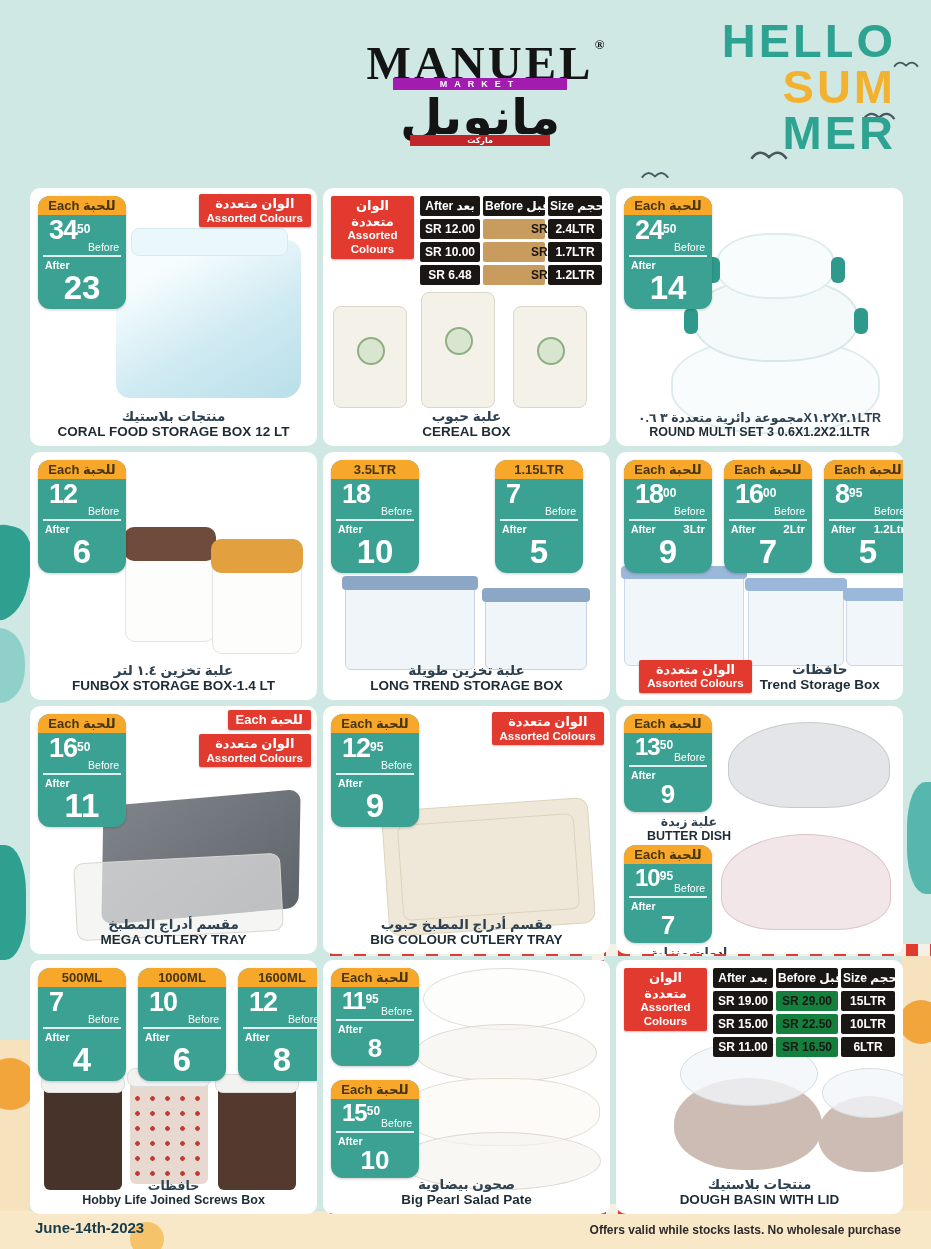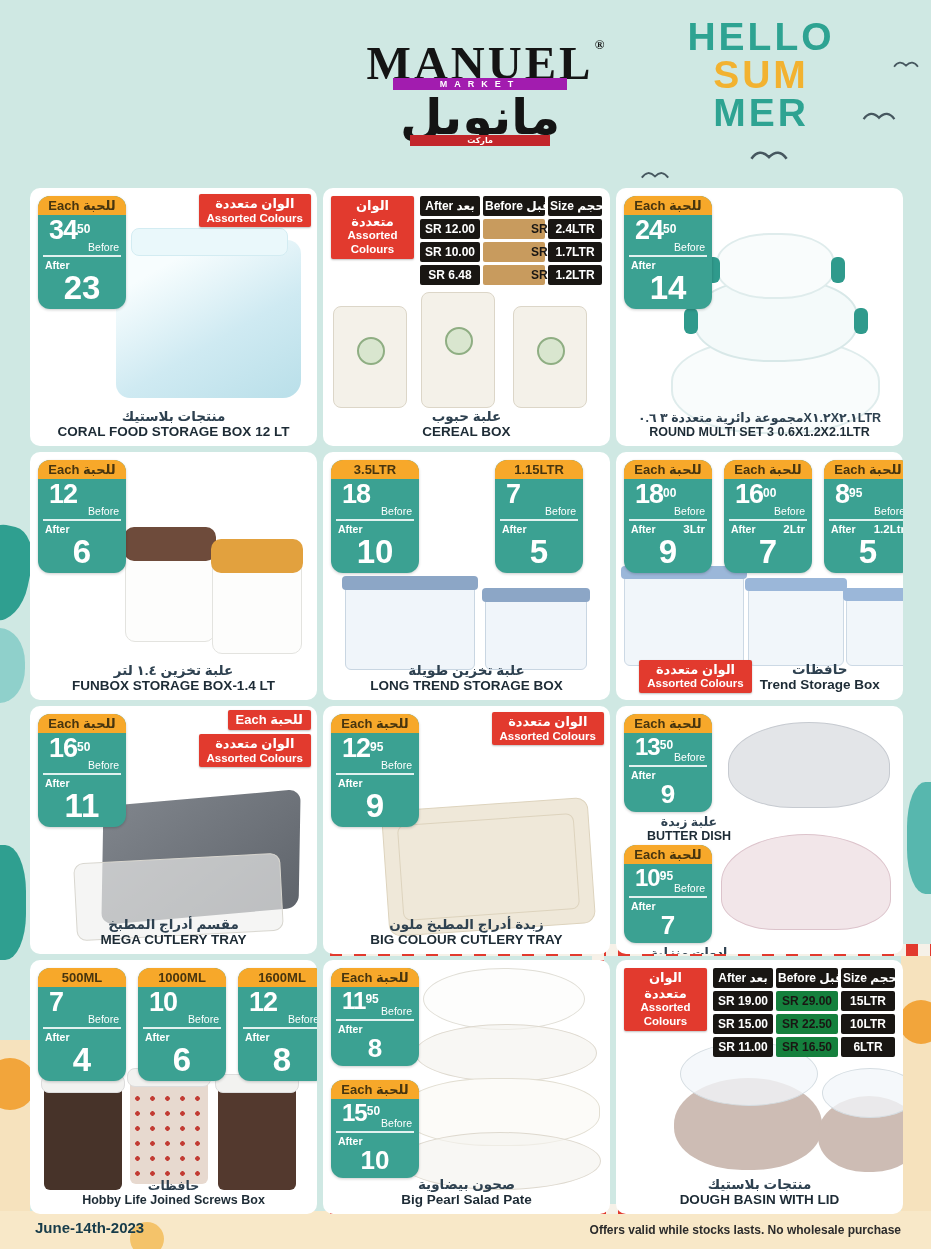--- a/index.html
+++ b/index.html
@@ -26,21 +26,21 @@
   
   .hdr-left{position:absolute;left:55px;top:58px;text-align:center;color:#20262b;z-index:1;}
   .hl-ar{font-size:37px;font-weight:800;line-height:1.15;}
   .hl-en{font-size:31px;font-weight:800;letter-spacing:.5px;}
   .logo{position:absolute;left:340px;top:40px;width:280px;text-align:center;z-index:1;color:#141414;}
   .logo-en{font-family:"Liberation Serif","DejaVu Serif",serif;font-weight:700;font-size:47px;letter-spacing:3px;line-height:1;position:relative;display:inline-block;}
   .logo-reg{font-size:13px;position:absolute;right:-14px;top:-2px;}
   .logo-band{background:#a21caf;color:#fff;font-size:9px;letter-spacing:7px;font-weight:700;padding:1px 12px;margin:-9px auto 0;width:150px;position:relative;}
   .logo-ar{font-size:49px;font-weight:800;line-height:1.05;margin-top:2px;}
   .logo-band2{background:#c2262b;color:#fff;font-size:8px;letter-spacing:5px;font-weight:700;padding:1px 10px;margin:-8px auto 0;width:120px;position:relative;}
-  .promo{position:absolute;left:661px;top:18px;width:200px;text-align:center;font-weight:800;line-height:.98;letter-spacing:3px;z-index:1;font-size:39px;}
+  .promo{position:absolute;left:696px;top:18px;width:200px;text-align:right;font-weight:800;line-height:.98;letter-spacing:3px;z-index:1;font-size:47px;}
   .promo .t{color:#2ea392;}
   .promo .y{color:#f2b230;}
 
   
   .cards{position:absolute;left:30px;top:188px;width:873px;display:grid;
          grid-template-columns:repeat(3,287px);grid-template-rows:258px 248px 248px 254px;gap:6px;z-index:2;}
   .card{position:relative;background:#fff;border-radius:10px;padding:8px;box-sizing:border-box;overflow:hidden;}
 
   
   .pb{width:88px;background:#3ba192;border-radius:12px;color:#fff;font-weight:700;overflow:hidden;
@@ -435,21 +435,21 @@
           <span class="pb-before-lbl">Before</span>
         </div>
         <div class="pb-after">
           <div class="pb-after-row">
               <span>After</span>
             </div>
           <div class="pb-after-num">9</div>
         </div>
       </div>
       <div class="ct">
-        <div class="ct-ar">زبدة أدراج المطبخ ملون</div>
+        <div class="ct-ar">مقسم أدراج المطبخ حبوب</div>
         <div class="ct-en">BIG COLOUR CUTLERY TRAY</div>
       </div>
     </div>
 
     <div class="card card-9">
       <div class="pv">
           <div class="s1"></div>
           <div class="s2"></div>
         </div>
       <div class="stack9">

